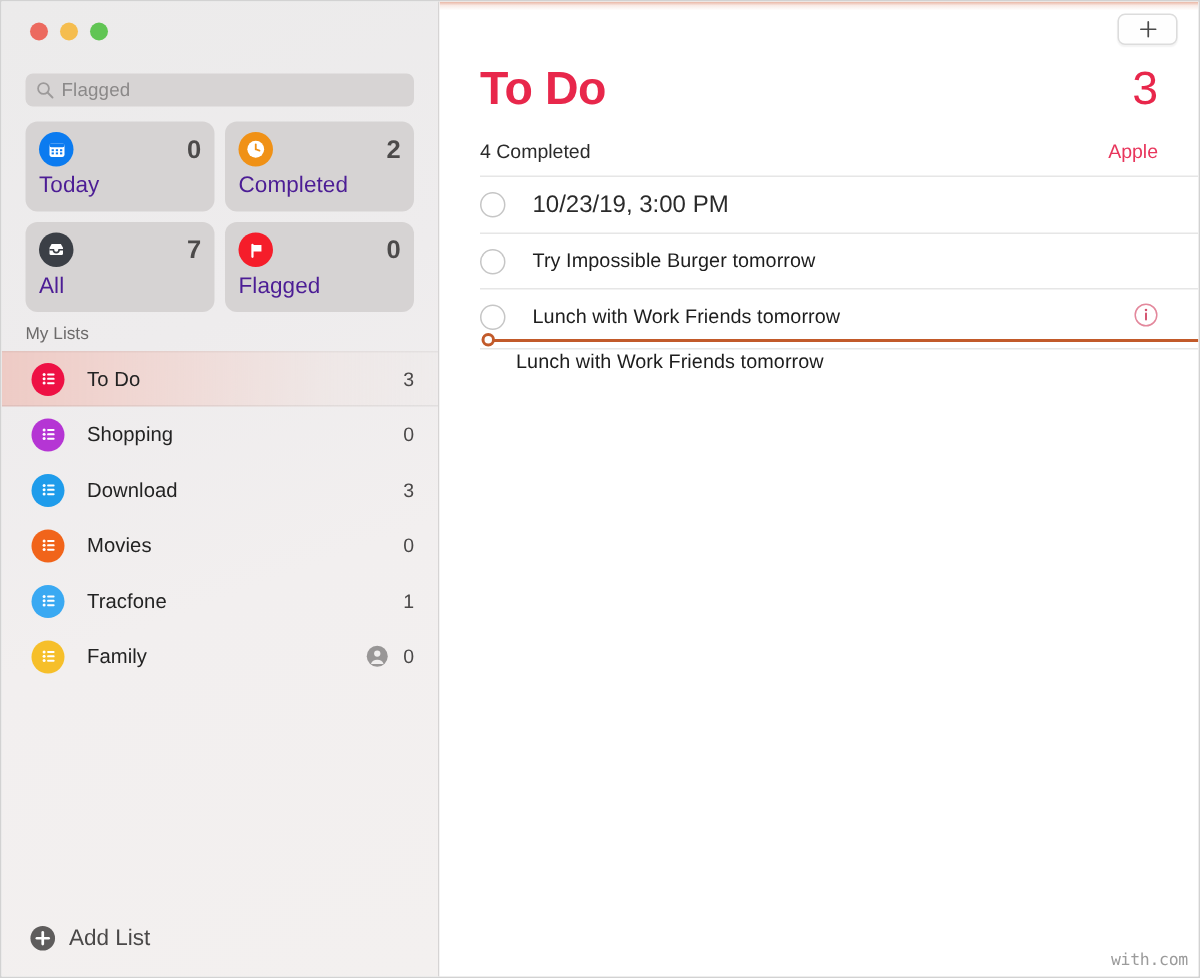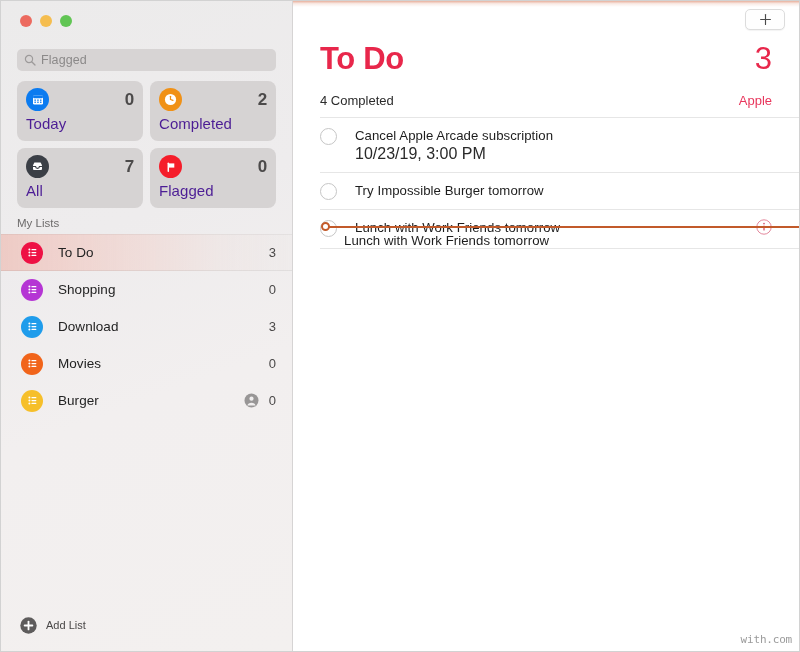--- a/index.html
+++ b/index.html
@@ -141,21 +141,21 @@
 
   
   #add-list {
     height: 52px;
     display: flex;
     align-items: center;
     padding-left: 19px;
     gap: 9px;
   }
   #add-list-icon { display:block; }
-  #add-list-label { font-size: 11px; color: #4a4848; }
+  #add-list-label { font-size: 15px; color: #4a4848; }
 
   
   #main {
     position: relative;
     flex: 1 1 auto;
     height: 100%;
     background: #ffffff;
     overflow: hidden;
   }
   #main-tint {
@@ -451,35 +451,53 @@
                 <rect x="5.4" y="8.8" width="5" height="1.3" rx=".6"></rect>
           </g>
             </svg>
         </span>
         <span class="list-name">Movies</span>
         <span class="list-right">
           <span class="list-count">0</span>
         </span>
       </div>
 
+      <div class="list-row">
+        <span class="list-icon" style="background:#3aa9f2">
+          <svg width="13" height="13" viewBox="0 0 13 13">
+              <g fill="#fff">
+            <circle cx="3.4" cy="3.6" r="1"></circle>
+                <rect x="5.4" y="3.0" width="5" height="1.3" rx=".6"></rect>
+            <circle cx="3.4" cy="6.5" r="1"></circle>
+                <rect x="5.4" y="5.9" width="5" height="1.3" rx=".6"></rect>
+            <circle cx="3.4" cy="9.4" r="1"></circle>
+                <rect x="5.4" y="8.8" width="5" height="1.3" rx=".6"></rect>
+          </g>
+            </svg>
+        </span>
+        <span class="list-name">Tracfone</span>
+        <span class="list-right">
+          <span class="list-count">1</span>
+        </span>
+      </div>
 
       <div class="list-row">
         <span class="list-icon" style="background:#f6bf2a">
           <svg width="13" height="13" viewBox="0 0 13 13">
               <g fill="#fff">
             <circle cx="3.4" cy="3.6" r="1"></circle>
                 <rect x="5.4" y="3.0" width="5" height="1.3" rx=".6"></rect>
             <circle cx="3.4" cy="6.5" r="1"></circle>
                 <rect x="5.4" y="5.9" width="5" height="1.3" rx=".6"></rect>
             <circle cx="3.4" cy="9.4" r="1"></circle>
                 <rect x="5.4" y="8.8" width="5" height="1.3" rx=".6"></rect>
           </g>
             </svg>
         </span>
-        <span class="list-name">Burger</span>
+        <span class="list-name">Family</span>
         <span class="list-right">
           <svg class="shared-icon" width="15" height="15" viewBox="0 0 15 15">
             <circle cx="7.5" cy="7.5" r="7" fill="#5e5c5c"></circle>
             <circle cx="7.5" cy="5.7" r="2.1" fill="#efeeee"></circle>
             <path d="M3.3 12.6 a4.4 4.0 0 0 1 8.4 0 Z" fill="#efeeee"></path>
           </svg>
           <span class="list-count">0</span>
         </span>
       </div>
 
@@ -517,21 +535,20 @@
       <a id="show-link">Apple</a>
     </div>
 
     <div id="tasks">
 
       <div class="task-sep"></div>
 
       <div class="task-row">
         <span class="task-check"></span>
         <div class="task-body">
-          <div class="task-title">Cancel Apple Arcade subscription</div>
           <div class="task-sub">10/23/19, 3:00 PM</div>
         </div>
       </div>
 
       <div class="task-sep"></div>
 
       <div class="task-row">
         <span class="task-check"></span>
         <div class="task-body">
           <div class="task-title">Try Impossible Burger tomorrow</div>

